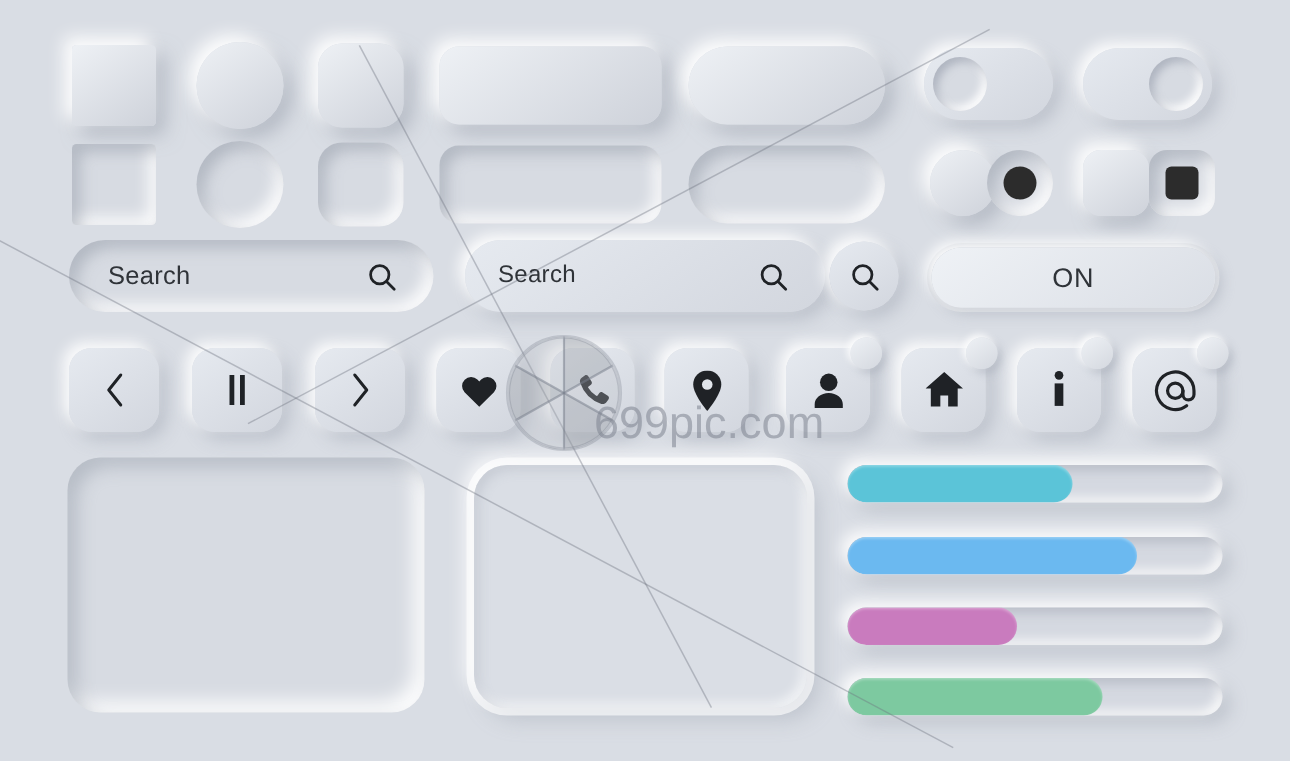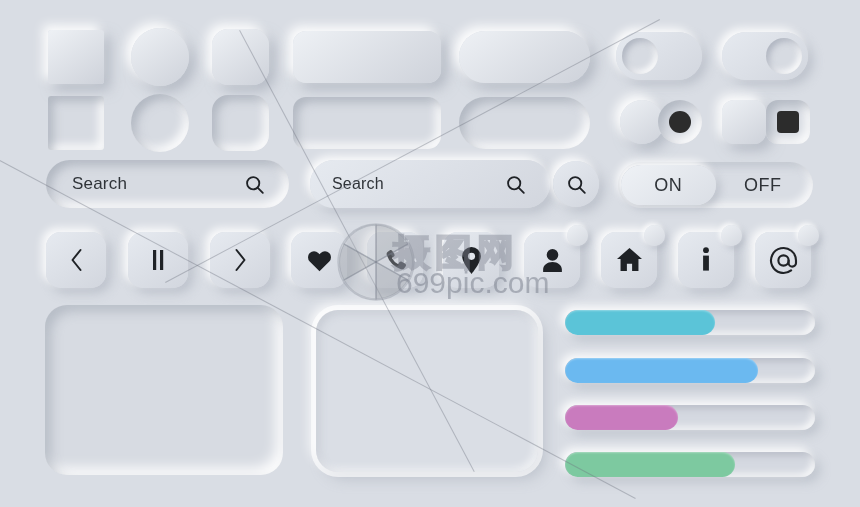--- a/index.html
+++ b/index.html
@@ -275,21 +275,20 @@
 
   <div class="el raised-soft iconbtn" style="left:553px; top:161px; width:46px; height:46px; border-radius:50%;">
     <svg width="21" height="21" viewBox="0 0 24 24" fill="none" stroke="#1f2226" stroke-width="2.1" stroke-linecap="round">
       <circle cx="10.5" cy="10.5" r="7"></circle>
       <line x1="15.8" y1="15.8" x2="21.5" y2="21.5"></line>
     </svg>
   </div>
 
   <div class="el inset-soft seg" style="left:618px; top:162px; width:195px; height:46px; padding:3px;">
     <span class="seg-half seg-on">ON</span>
-    <span class="seg-half">OFF</span>
   </div>
 
   <div class="el raised-soft iconbtn" style="left:46px; top:232px; width:60px; height:56px;">
     <svg width="17" height="26" viewBox="0 0 16 26" fill="none" stroke="#1f2226" stroke-width="2" stroke-linecap="round" stroke-linejoin="round">
       <polyline points="12,3 4,13 12,23"></polyline>
     </svg>
   </div>
 
   <div class="el raised-soft iconbtn" style="left:128px; top:232px; width:60px; height:56px;">
     <svg width="16" height="26" viewBox="0 0 16 26">
@@ -387,15 +386,14 @@
       <circle cx="40" cy="40" r="38" fill="rgba(255,255,255,0.18)"></circle>
       <path d="M40 40 L40 3 A37 37 0 0 1 72 22 Z"></path>
       <path d="M40 40 L72 22 A37 37 0 0 1 72 58 Z" fill="rgba(120,126,138,0.15)"></path>
       <path d="M40 40 L72 58 A37 37 0 0 1 40 77 Z"></path>
       <path d="M40 40 L40 77 A37 37 0 0 1 8 58 Z" fill="rgba(120,126,138,0.15)"></path>
       <path d="M40 40 L8 58 A37 37 0 0 1 8 22 Z"></path>
       <path d="M40 40 L8 22 A37 37 0 0 1 40 3 Z" fill="rgba(120,126,138,0.15)"></path>
     </g>
   </svg>
 
-  <div class="wm-text wm-cn">摄图网</div>
   <div class="wm-text wm-en">699pic.com</div>
 </div>
 
 </body></html>

